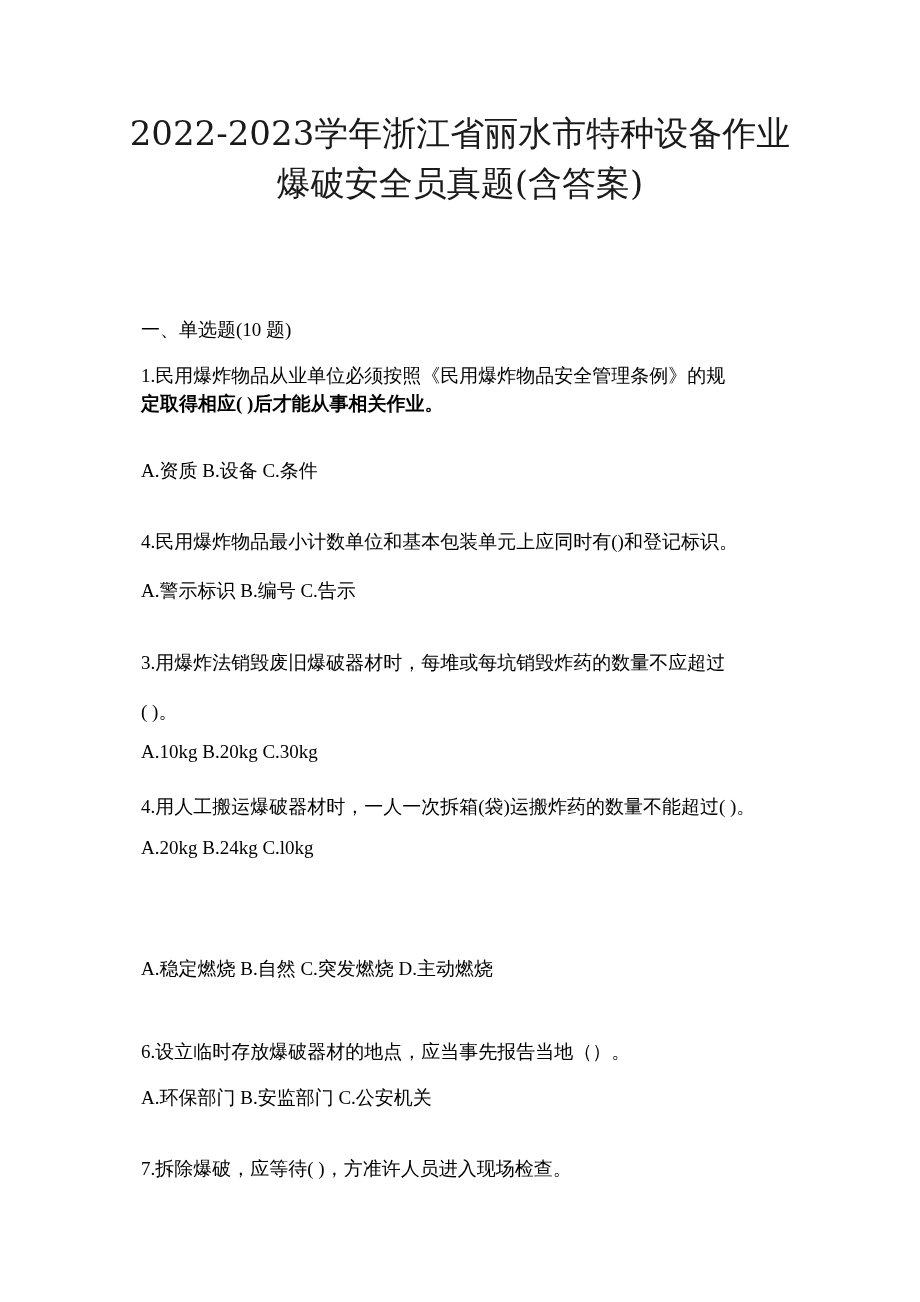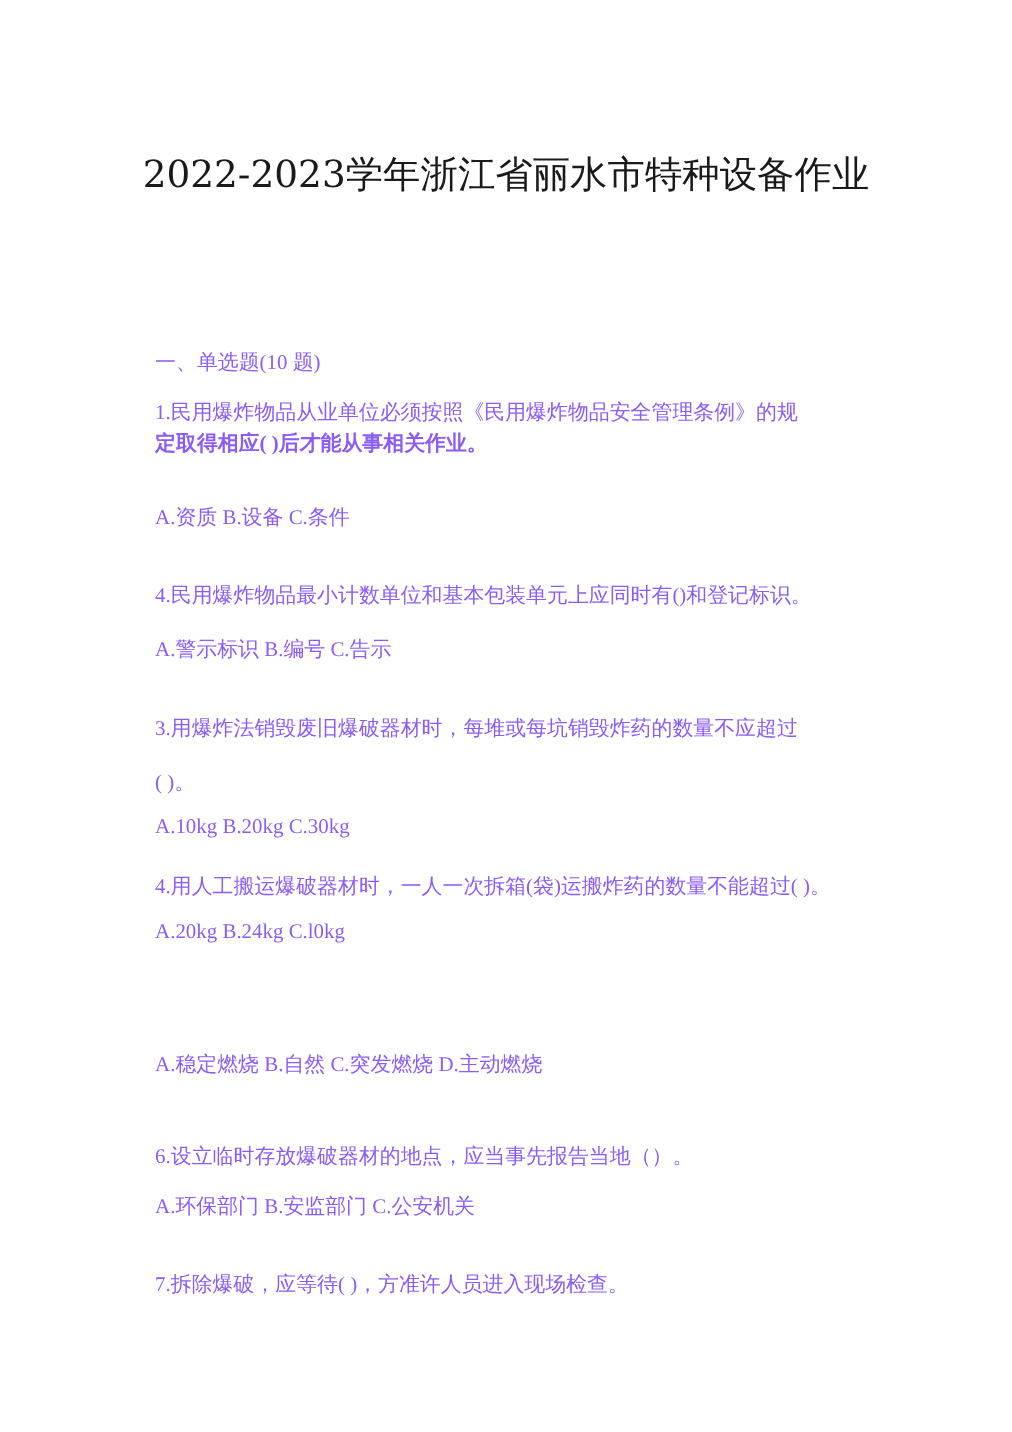--- a/index.html
+++ b/index.html
@@ -26,21 +26,21 @@
       left: 0;
       width: 920px;
       text-align: center;
       font-family: "DejaVu Serif", "Liberation Serif", serif;
       font-size: 34px;
       letter-spacing: 0px;
       color: #1a1a1a;
       white-space: nowrap;
       line-height: 1;
     }
-    .title-1 { top: 116px; margin-top: 26px; }
+    .title-1 { top: 116px; }
     .title-2 { top: 166px; }
     .form-line {
       position: absolute;
       top: 218px;
       left: 0;
       width: 920px;
       text-align: center;
       font-family: "DejaVu Sans", "Liberation Sans", sans-serif;
       font-size: 18px;
       line-height: 1.2;
@@ -59,30 +59,31 @@
       vertical-align: bottom;
       margin-left: 1px;
     }
     .line {
       position: absolute;
       left: 141px;
       font-family: "Liberation Serif", "DejaVu Serif", serif;
       font-size: 19px;
       line-height: 1;
       white-space: nowrap;
-      color: #8b5cf6;
+      color: #000000;
     }
     .section { top: 320px; }
   </style>
 </head>
 <body>
 
 <div class="page">
 
   <div class="title title-1">2022-2023学年浙江省丽水市特种设备作业</div>
+  <div class="title title-2">爆破安全员真题(含答案)</div>
 
 
   <div class="line section">一、单选题(10 题)</div>
 
   <div class="line" style="top:366px;">1.民用爆炸物品从业单位必须按照《民用爆炸物品安全管理条例》的规</div>
   <div class="line" style="top:394px;font-weight:bold;">定取得相应( )后才能从事相关作业。</div>
   <div class="line" style="top:461px;">A.资质  B.设备  C.条件</div>
 
   <div class="line" style="top:532px;">4.民用爆炸物品最小计数单位和基本包装单元上应同时有()和登记标识。</div>
   <div class="line" style="top:581px;">A.警示标识  B.编号  C.告示</div>

